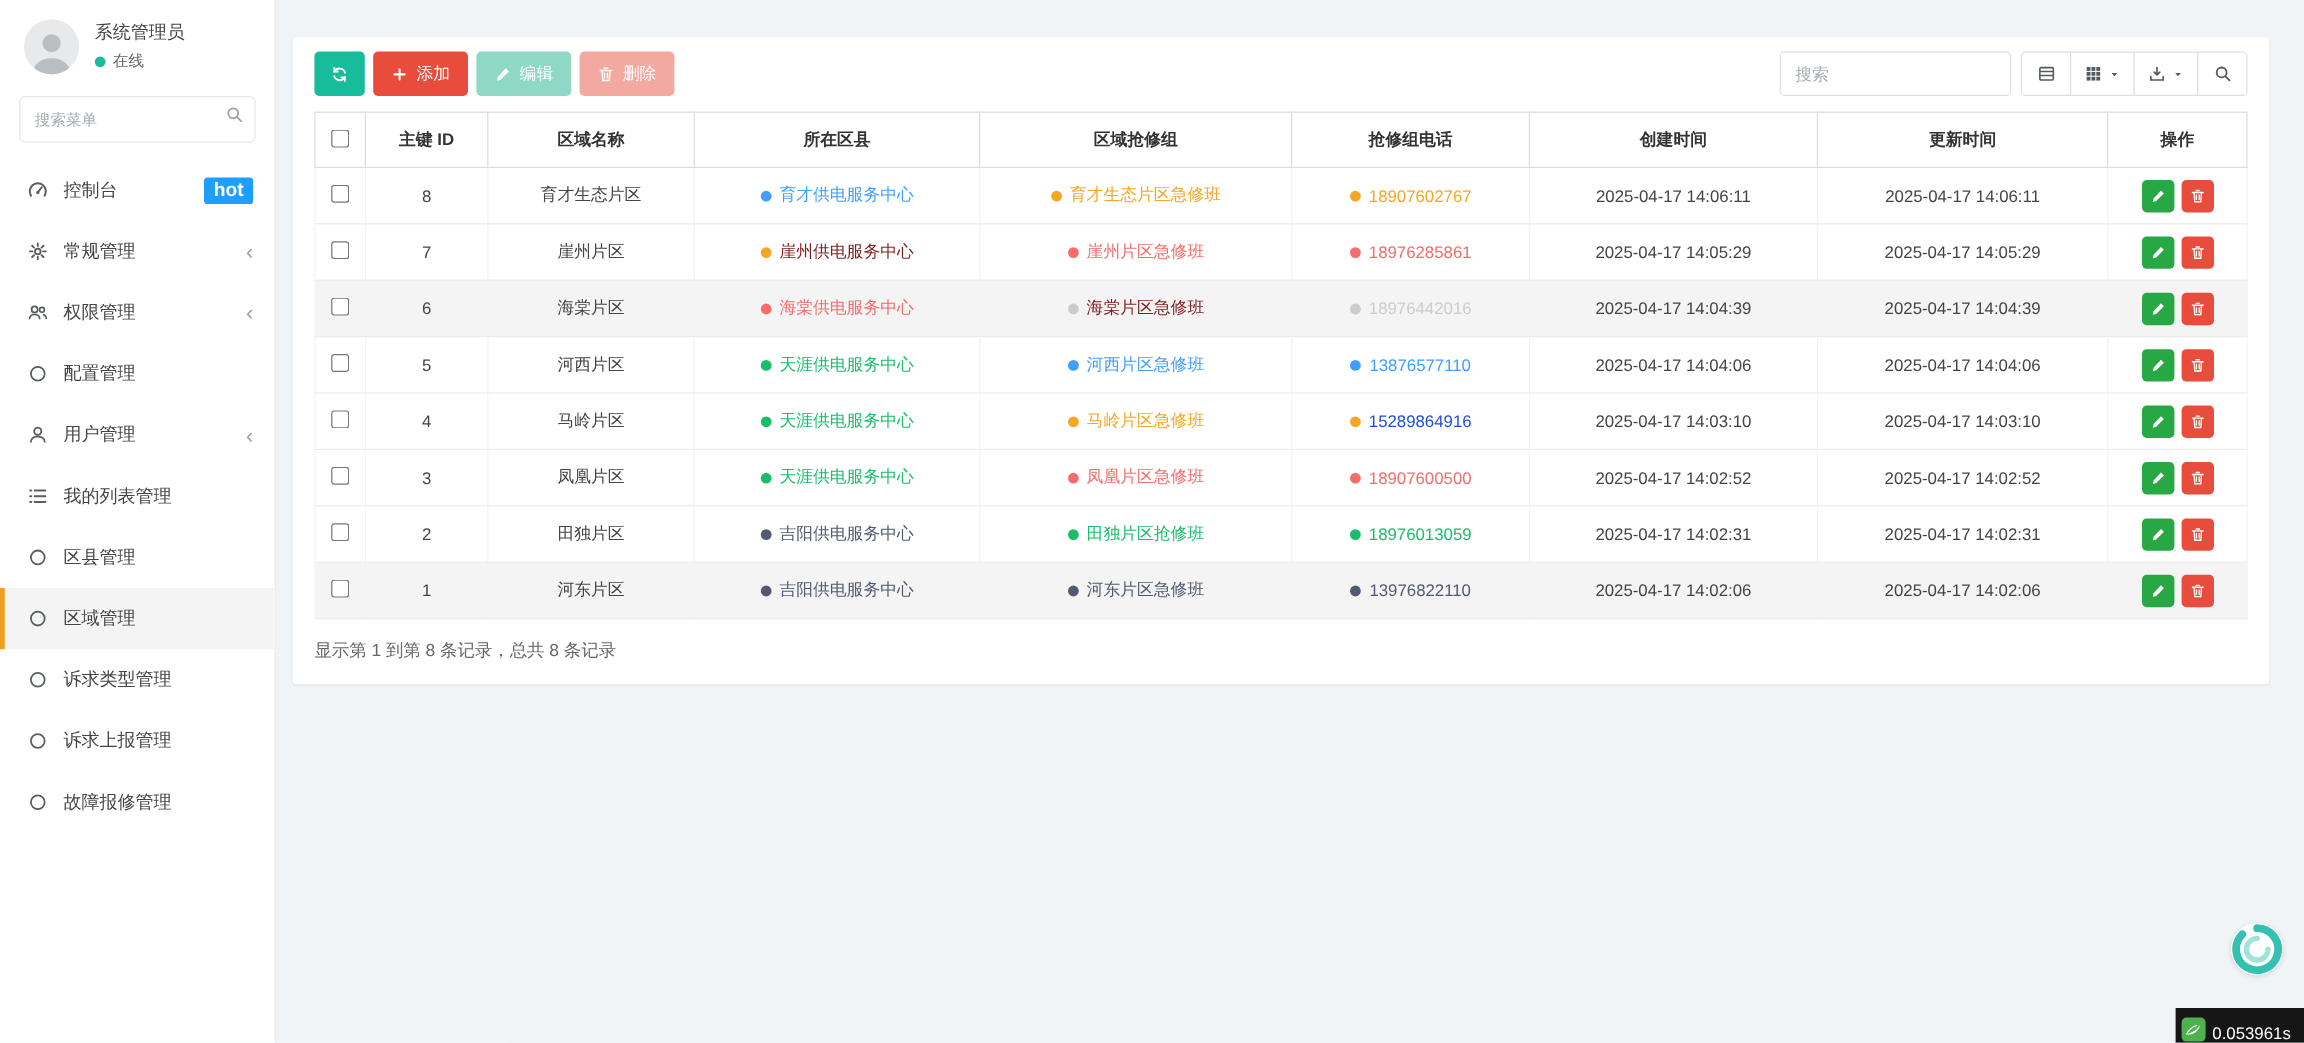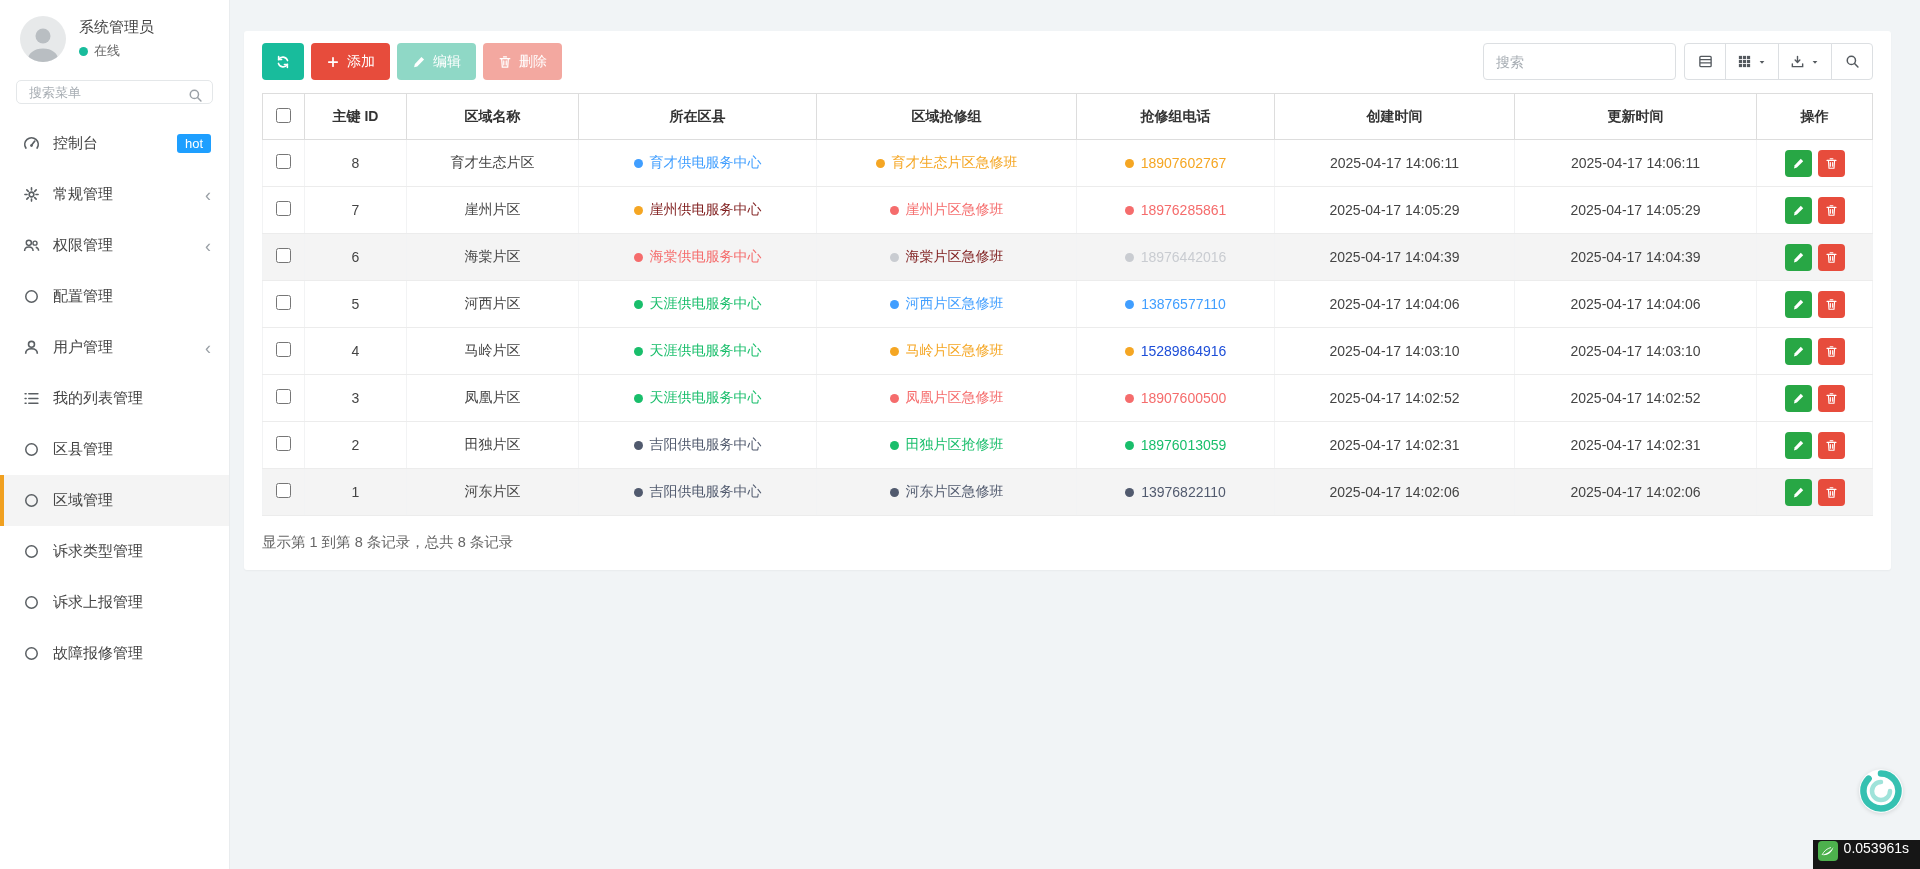--- a/index.html
+++ b/index.html
@@ -12,35 +12,35 @@
   .sidebar { width:230px; height:100%; background:#fff; flex-shrink:0;
     border-right:1px solid #e9ecee; display:flex; flex-direction:column; }
   .user-panel { display:flex; align-items:center; gap:13px; padding:16px 20px 8px 20px; }
   .avatar { width:46px; height:46px; border-radius:50%; background:#e7e9ea; overflow:hidden;
     display:flex; align-items:flex-end; justify-content:center; cursor:pointer; }
   .avatar svg { width:40px; height:40px; display:block; }
   .user-name { font-size:15px; color:#444; margin-bottom:5px; }
   .user-status { font-size:13px; color:#666; display:flex; align-items:center; gap:6px; }
   .status-dot { width:9px; height:9px; border-radius:50%; background:#18bc9c; display:inline-block; }
   .menu-search { margin:10px 16px 14px 16px; position:relative; }
-  .menu-search-input { width:100%; height:24px; border:1px solid #e4e7e9; border-radius:5px;
+  .menu-search-input { width:100%; height:39px; border:1px solid #e4e7e9; border-radius:5px;
     padding:0 32px 0 12px; font-size:13px; color:#555; outline:none; background:#fff;
     font-family:inherit; }
   .menu-search-input::placeholder { color:#a7adb3; }
   .menu-search-icon { position:absolute; right:10px; top:8px; color:#9aa0a6; }
   .menu-search-icon svg { width:15px; height:15px; display:block; }
   nav#menu { flex:1; overflow:hidden; }
   .menu-item { height:51px; display:flex; align-items:center; gap:13px; padding:0 18px;
     font-size:15px; color:#444; cursor:pointer; border-left:4px solid transparent; }
   .menu-item.active { background:#f4f4f4; border-left-color:#f0a020;text-align:center; }
   .mi-icon { width:18px; color:#5a5f63; display:flex; align-items:center; justify-content:center; }
   .mi-icon svg { width:17px; height:17px; display:block; }
   .mi-label { flex:0 1 auto; }
   .mi-right { margin-left:auto; display:flex; align-items:center; }
-  .mi-badge { color:#fff; font-size:13px; padding:2px 8px; border-radius:3px; font-weight:normal; }
+  .mi-badge { color:#fff; font-size:16px; padding:2px 8px; border-radius:3px; font-weight:bold; }
   .mi-chevron { color:#9aa0a6; font-size:18px; line-height:1; }
   
   main { flex:1; padding:31px 30px 0 14px; position:relative; }
   .card { background:#fff; border-radius:3px; box-shadow:0 1px 2px rgba(0,0,0,.04);
     padding:12px 18px 18px 18px; }
   .toolbar { display:flex; align-items:center; }
   .btn { height:37px; border:none; border-radius:4px; color:#fff; font-size:14px;
     display:inline-flex; align-items:center; gap:7px; padding:0 15px; cursor:pointer;
     margin-right:7px; font-family:inherit; }
   .btn .icon svg { width:14px; height:14px; display:block; }
@@ -68,21 +68,21 @@
   .flag .dot { width:9px; height:9px; border-radius:50%; display:inline-block; flex-shrink:0; }
   .op-btn { width:27px; height:27px; border:none; border-radius:4px; color:#fff; cursor:pointer;
     display:inline-flex; align-items:center; justify-content:center; margin:0 3px; }
   .op-btn svg { width:13px; height:13px; display:block; }
   .summary { margin-top:17px; font-size:14.5px; color:#666; }
   
   .float-logo { position:absolute; right:17px; bottom:56px; width:44px; height:44px;
     border-radius:50%; cursor:pointer; box-shadow:0 1px 4px rgba(0,0,0,.12); }
   .float-logo svg { width:44px; height:44px; display:block; }
   .trace-bar { position:absolute; right:0; bottom:0; background:#161616; color:#fff;
-    height:29px; display:flex; align-items:flex-start; gap:5px; padding:0 11px 0 4px;
+    height:29px; display:flex; align-items:flex-end; gap:5px; padding:0 11px 0 4px;
     font-size:14px; cursor:pointer; }
   .trace-icon svg { width:22px; height:22px; display:block; }
   input[type="checkbox"] { width:15px; height:15px; cursor:pointer; }
 </style>
 </head>
 <body>
 
 <aside class="sidebar">
   <div class="user-panel">
     <div class="avatar">

